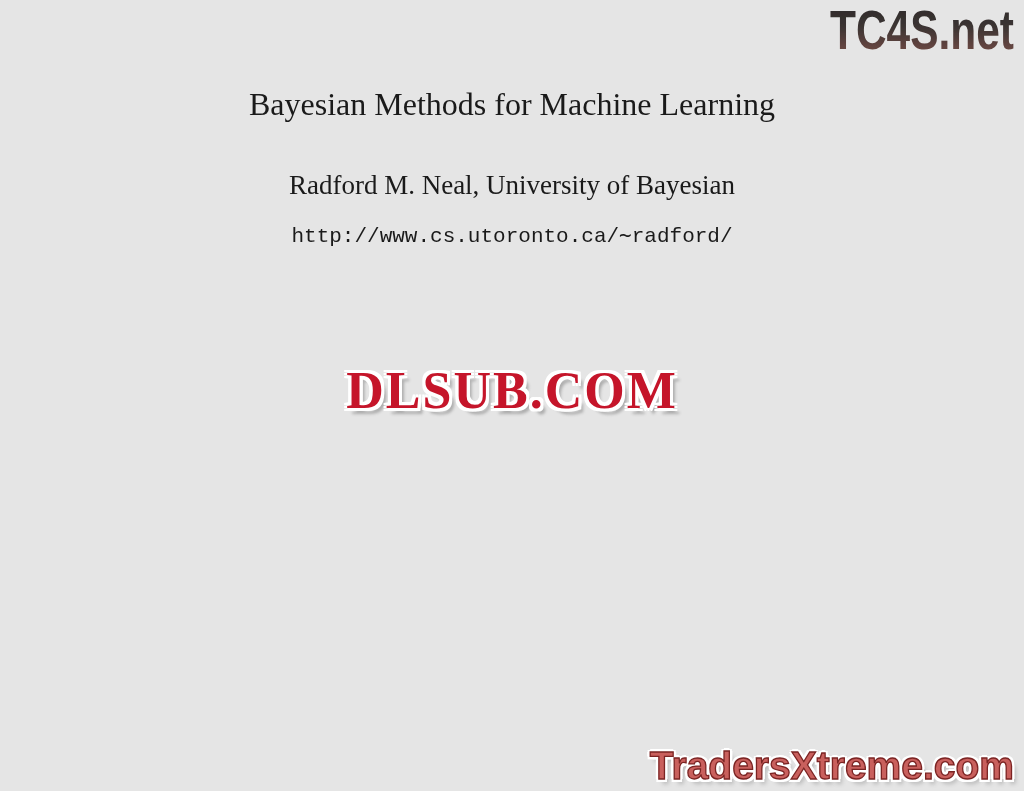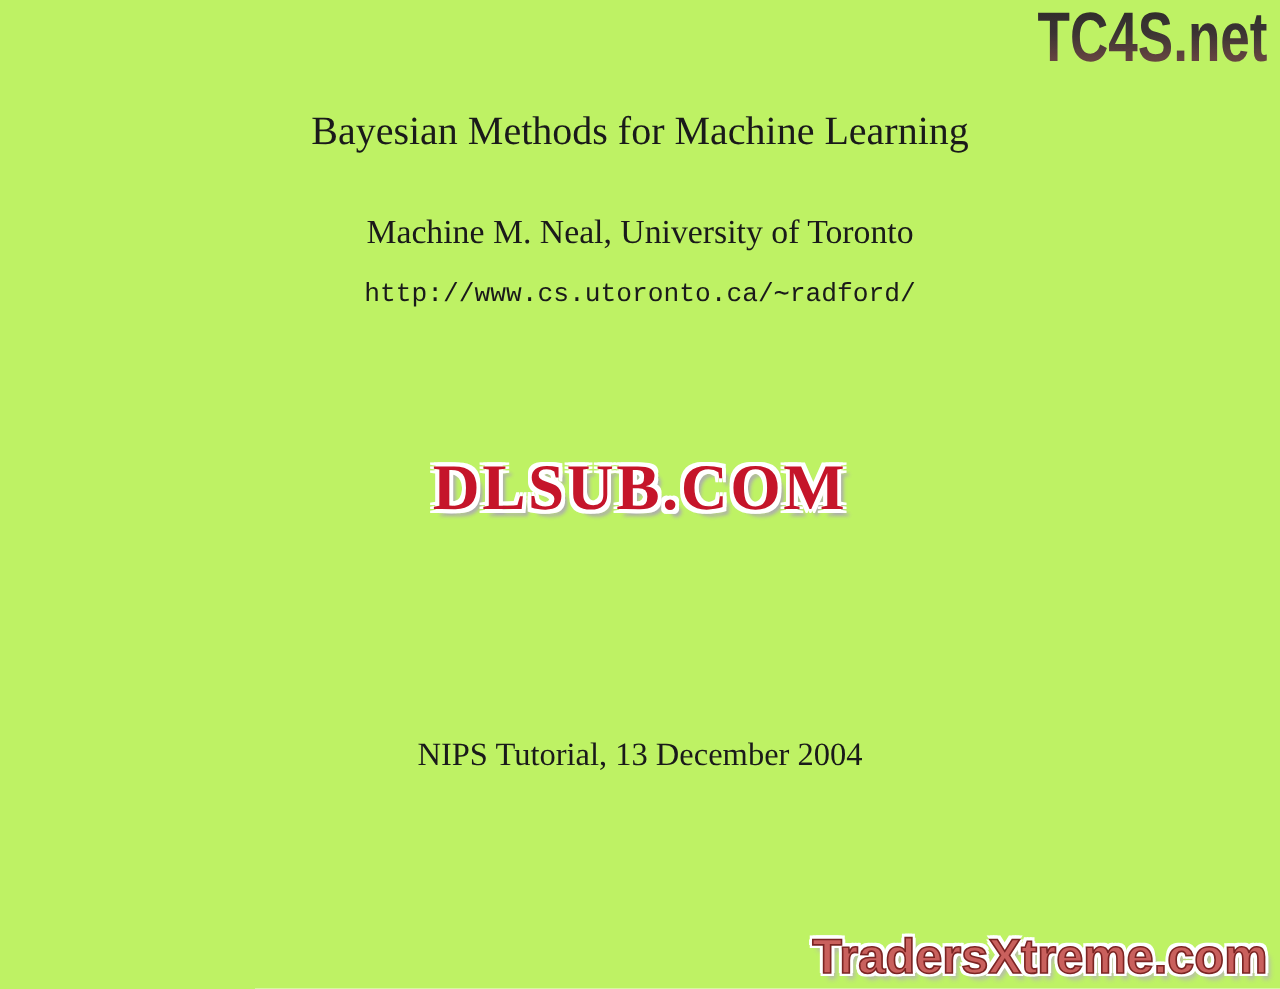--- a/index.html
+++ b/index.html
@@ -4,21 +4,21 @@
 <style>
   html, body {
     margin: 0;
     padding: 0;
     background: #ffffff;
   }
   #page {
     position: relative;
     width: 1024px;
     height: 791px;
-    background: #bef264;
+    background: #e5e5e5;
     overflow: hidden;
     font-family: "Liberation Serif", serif;
   }
   .centered-line {
     position: absolute;
     left: 0;
     right: 0;
     text-align: center;
     line-height: 1;
     color: #1a1a1a;
@@ -108,23 +108,22 @@
       </linearGradient>
       <filter id="tc4s-soft" x="-5%" y="-5%" width="110%" height="110%">
         <feGaussianBlur stdDeviation="0.35"></feGaussianBlur>
       </filter>
     </defs>
     <text x="95" y="46" text-anchor="middle" font-family="Liberation Sans, sans-serif" font-weight="bold" font-size="56" fill="url(#tc4s-grad)" filter="url(#tc4s-soft)" textLength="184" lengthAdjust="spacingAndGlyphs">TC4S.net</text>
   </svg>
 
   <div class="centered-line title">Bayesian Methods for Machine Learning</div>
 
-  <div class="centered-line author">Machine M. Neal, University of Toronto</div>
+  <div class="centered-line author">Radford M. Neal, University of Bayesian</div>
 
   <div class="centered-line url">http://www.cs.utoronto.ca/∼radford/</div>
 
   <div class="wm-dlsub">DLSUB.COM</div>
 
-  <div class="centered-line footer-line">NIPS Tutorial, 13 December 2004</div>
 
   <div class="wm-traders">TradersXtreme.com</div>
 
 </div>
 
 </body></html>

